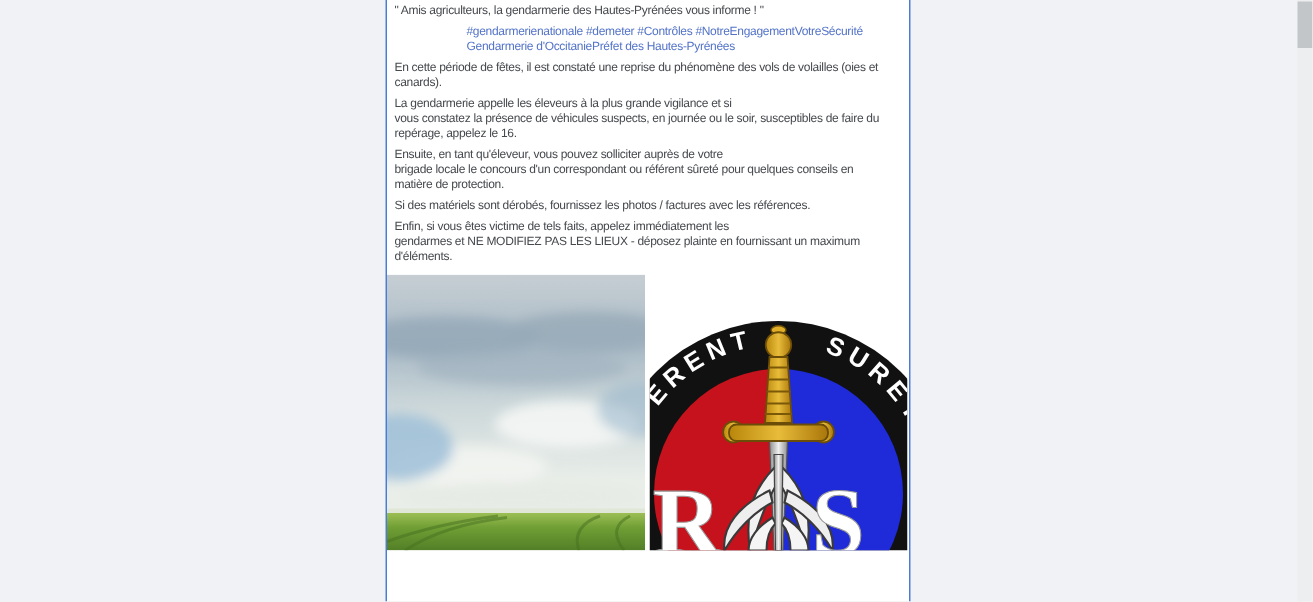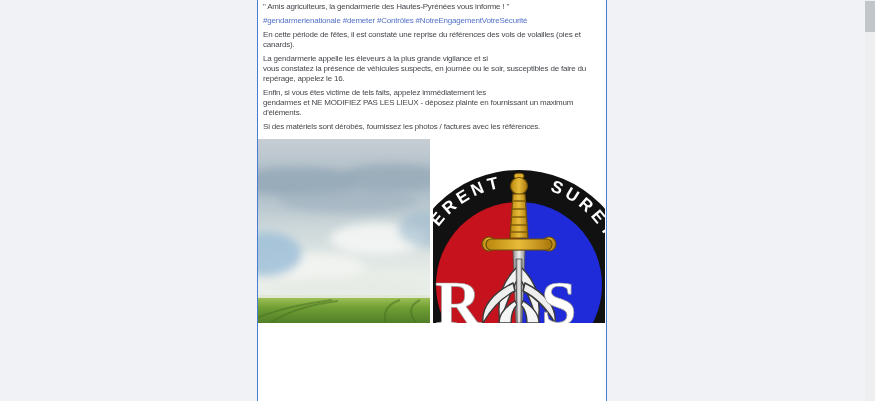--- a/index.html
+++ b/index.html
@@ -20,21 +20,21 @@
     overflow:hidden;
     width:343px;
   }
   .para{
     margin:0 0 4px 0;
     font-size:8px;line-height:10px;letter-spacing:-0.2px;
     color:#45484d;
     white-space:pre;
   }
   .para.links{color:#5373c8;}
-  .para.links .link-line{display:block;white-space:pre;cursor:pointer;}
+  .para.links .link-line{display:block;white-space:pre;cursor:pointer;margin-left:48px;}
   .images-row{
     margin-top:3px;
     display:flex;gap:3px;
     height:184px;
   }
   .post-img{width:172px;height:184px;overflow:hidden;flex:0 0 auto;cursor:pointer;}
   .post-img svg{display:block;}
   
   .scrollbar-track{
     position:absolute;right:0;top:0;width:10px;height:401px;
@@ -48,31 +48,34 @@
 </head>
 <body>
 
 <div class="canvas">
 
   <div class="content-column">
 
     <div class="text-block">
       <p class="para">" Amis agriculteurs, la gendarmerie des Hautes-Pyrénées vous informe ! "</p>
 
-      <p class="para links"><span class="link-line">#gendarmerienationale #demeter #Contrôles #NotreEngagementVotreSécurité</span></p>
+      <p class="para links"><span class="link-line">#gendarmerienationale #demeter #Contrôles #NotreEngagementVotreSécurité</span><span class="link-line">Gendarmerie d'OccitaniePréfet des Hautes-Pyrénées</span></p>
 
-      <p class="para">En cette période de fêtes, il est constaté une reprise du références des vols de volailles (oies et
+      <p class="para">En cette période de fêtes, il est constaté une reprise du phénomène des vols de volailles (oies et
 canards).</p>
       <p class="para">La gendarmerie appelle les éleveurs à la plus grande vigilance et si
 vous constatez la présence de véhicules suspects, en journée ou le soir, susceptibles de faire du
 repérage, appelez le 16.</p>
+      <p class="para">Ensuite, en tant qu'éleveur, vous pouvez solliciter auprès de votre
+brigade locale le concours d'un correspondant ou référent sûreté pour quelques conseils en
+matière de protection.</p>
+      <p class="para">Si des matériels sont dérobés, fournissez les photos / factures avec les références.</p>
       <p class="para">Enfin, si vous êtes victime de tels faits, appelez immédiatement les
 gendarmes et NE MODIFIEZ PAS LES LIEUX - déposez plainte en fournissant un maximum
 d'éléments.</p>
-      <p class="para">Si des matériels sont dérobés, fournissez les photos / factures avec les références.</p>
     </div>
 
     <div class="images-row">
 
       <div class="post-img">
         <svg width="172" height="184" viewBox="0 0 172 184" xmlns="http://www.w3.org/2000/svg">
           <defs>
             <linearGradient id="sky" x1="0" y1="0" x2="0" y2="1">
               <stop offset="0" stop-color="#c6ced3"></stop>
               <stop offset="0.3" stop-color="#a9bac6"></stop>

